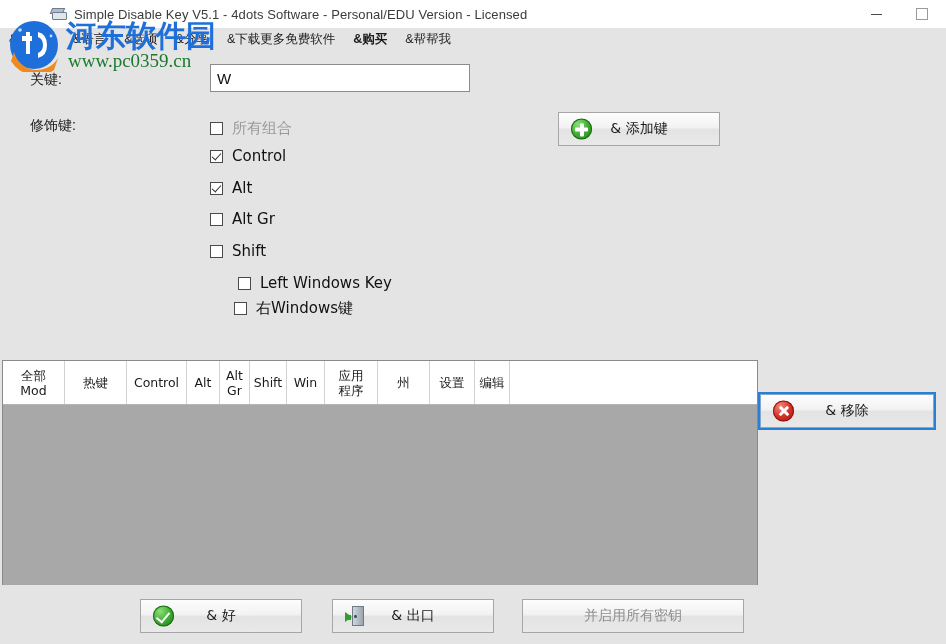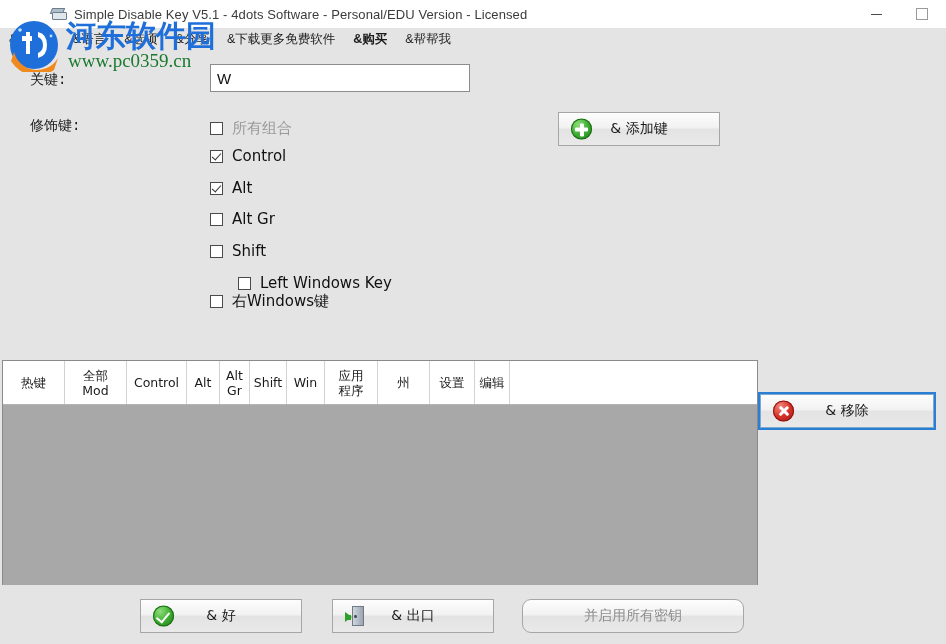--- a/index.html
+++ b/index.html
@@ -54,21 +54,21 @@
     color:#1e6fd9;font-family:"DejaVu Sans",sans-serif;letter-spacing:0px;
     white-space:nowrap;
   }
   .wm-url{
     position:absolute;left:64px;top:36px;font-size:19px;font-weight:normal;
     color:#1a7a2e;font-family:"Liberation Serif",serif;white-space:nowrap;
   }
 
   
   .lbl{position:absolute;font-size:14px;color:#1a1a1a;white-space:nowrap;
-       font-family:Liberation Mono, monospace;}
+       font-family:Liberation Sans, sans-serif;}
   #lbl-key{left:30px;top:71px;}
   #lbl-mod{left:30px;top:117px;}
 
   .key-input{
     position:absolute;left:210px;top:64px;width:260px;height:28px;
     border:1px solid #8c8c8c;background:#ffffff;
     font-size:15px;color:#111;padding:0 6px;box-sizing:border-box;
     font-family:"Liberation Sans",sans-serif;outline:none;
   }
 
@@ -89,21 +89,21 @@
   
   .btn{
     position:absolute;box-sizing:border-box;
     border:1px solid #a6a6a6;
     background:linear-gradient(to bottom,#fdfdfd 0%,#f2f2f2 45%,#e3e3e3 52%,#e9e9e9 100%);
     display:flex;align-items:center;justify-content:center;
     font-size:14px;color:#1a1a1a;white-space:nowrap;
     font-family:"DejaVu Sans","Liberation Sans",sans-serif;
   }
   .btn.focus{outline:2px solid #2a7fd4;outline-offset:0px;border-color:#7ea8cd;}
-  .btn.disabled{color:#8e8e8e;border-radius:9px;}
+  .btn.disabled{color:#8e8e8e;}
   .btn .bico{position:absolute;left:12px;top:50%;transform:translateY(-50%);}
 
   #btn-add{left:558px;top:112px;width:162px;height:34px;}
   #btn-remove{left:760px;top:394px;width:174px;height:34px;}
   #btn-ok{left:140px;top:599px;width:162px;height:34px;}
   #btn-exit{left:332px;top:599px;width:162px;height:34px;}
   #btn-enable{left:522px;top:599px;width:222px;height:34px;}
 
   
   .ic-circ{width:21px;height:21px;border-radius:50%;position:relative;display:block;}
@@ -216,21 +216,21 @@
         <span class="cb-lbl">Alt Gr</span>
       </div>
       <div class="cb-row" style="top: 241px;">
         <span class="cb-box"></span>
         <span class="cb-lbl">Shift</span>
       </div>
       <div class="cb-row" style="top: 273px; padding-left: 28px;">
         <span class="cb-box"></span>
         <span class="cb-lbl">Left Windows Key</span>
       </div>
-      <div class="cb-row" style="top: 291px;">
+      <div class="cb-row" style="top: 298px; margin-left: 24px;">
         <span class="cb-box"></span>
         <span class="cb-lbl">右Windows键</span>
       </div>
     </div>
 
   <div class="btn" id="btn-add">
     <span class="bico">
       <span class="ic-circ ic-green">
           <span class="ic-plus-h"></span>
           <span class="ic-plus-v"></span>
@@ -244,23 +244,23 @@
       <span class="ic-circ ic-red">
           <span class="ic-x1"></span>
           <span class="ic-x2"></span>
         </span>
     </span>
     <span>&amp; 移除</span>
   </div>
 
   <div class="listwrap">
     <div class="lv-head" id="lv-head">
-        <div class="lv-th" style="width: 62px; flex: 0 0 62px; white-space: pre-line;">热键</div>
         <div class="lv-th" style="width: 62px; flex: 0 0 62px; white-space: pre-line;">全部
 Mod</div>
+        <div class="lv-th" style="width: 62px; flex: 0 0 62px; white-space: pre-line;">热键</div>
         <div class="lv-th" style="width: 60px; flex: 0 0 60px; white-space: pre-line;">Control</div>
         <div class="lv-th" style="width: 33px; flex: 0 0 33px; white-space: pre-line;">Alt</div>
         <div class="lv-th" style="width: 30px; flex: 0 0 30px; white-space: pre-line;">Alt
 Gr</div>
         <div class="lv-th" style="width: 37px; flex: 0 0 37px; white-space: pre-line;">Shift</div>
         <div class="lv-th" style="width: 38px; flex: 0 0 38px; white-space: pre-line;">Win</div>
         <div class="lv-th" style="width: 53px; flex: 0 0 53px; white-space: pre-line;">应用
 程序</div>
         <div class="lv-th" style="width: 52px; flex: 0 0 52px; white-space: pre-line;">州</div>
         <div class="lv-th" style="width: 45px; flex: 0 0 45px; white-space: pre-line;">设置</div>

